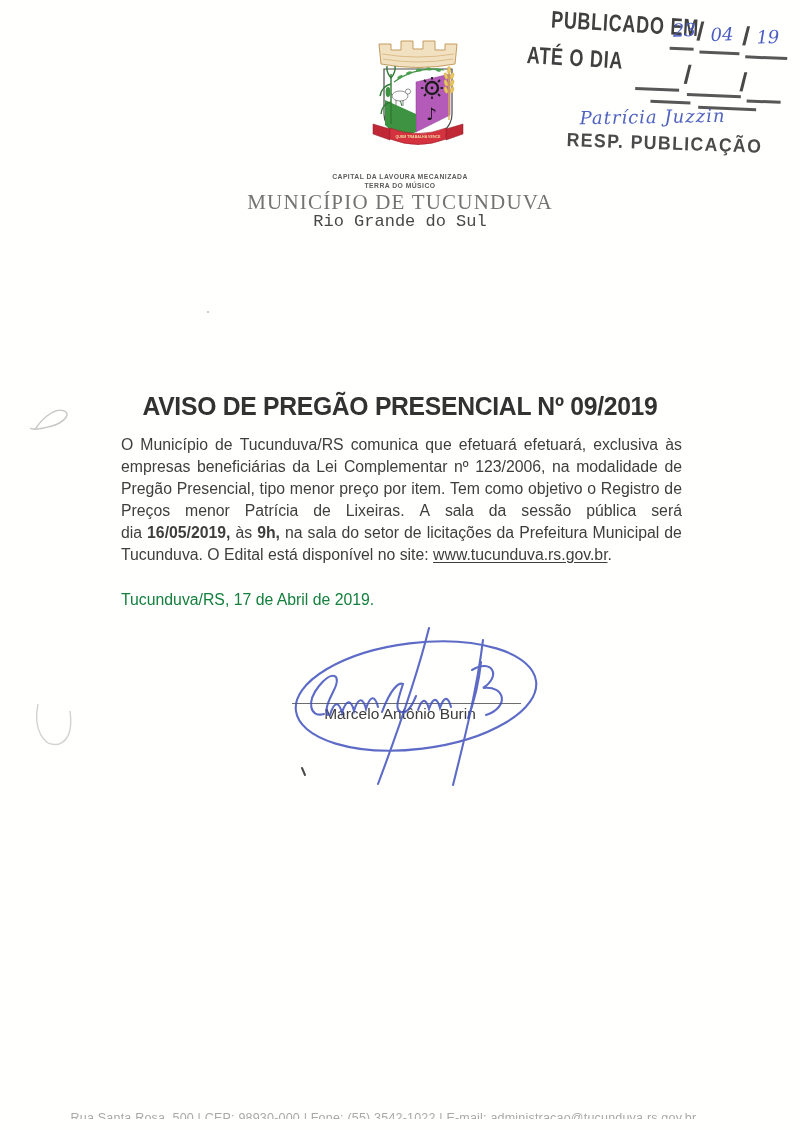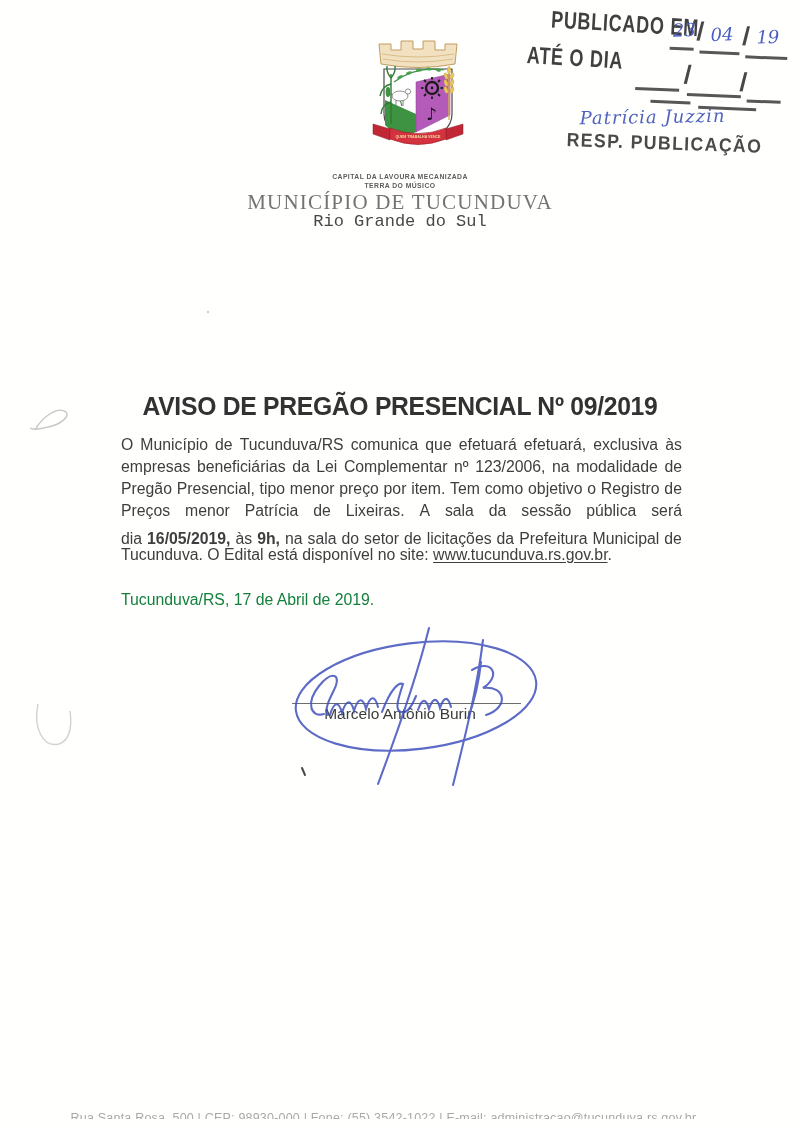--- a/index.html
+++ b/index.html
@@ -43,21 +43,21 @@
   }
 
   
   .doc-title{
     top:391px; font-size:26px; font-weight:bold; color:#323232;
     letter-spacing:-.3px; transform:scaleX(.95);
   }
   .body-par{left:121px; top:436px; width:561px; font-size:15.8px; color:#3e3e3e;}
   .pline{display:flex; justify-content:space-between; height:22px; align-items:baseline; white-space:nowrap;}
   .pline.last{display:block;}
-  .w.bold{font-weight:bold;margin-top:6px;}
+  .w.bold{font-weight:bold;}
   .w.und{text-decoration:underline; text-underline-offset:2px;}
   .date-line{left:121px; top:591px; font-size:15.8px; color:#15803d;}
 
   
   .sig-rule{left:292px; top:703px; width:229px; height:1px; background:#6d6d6d;}
   .sig-name{top:705px; font-size:15.5px; color:#3c3c3c;}
   .sig-role{top:723px; font-size:15.5px; color:#3c3c3c;}
   .sig-svg{left:266px; top:622px;}
 
   

